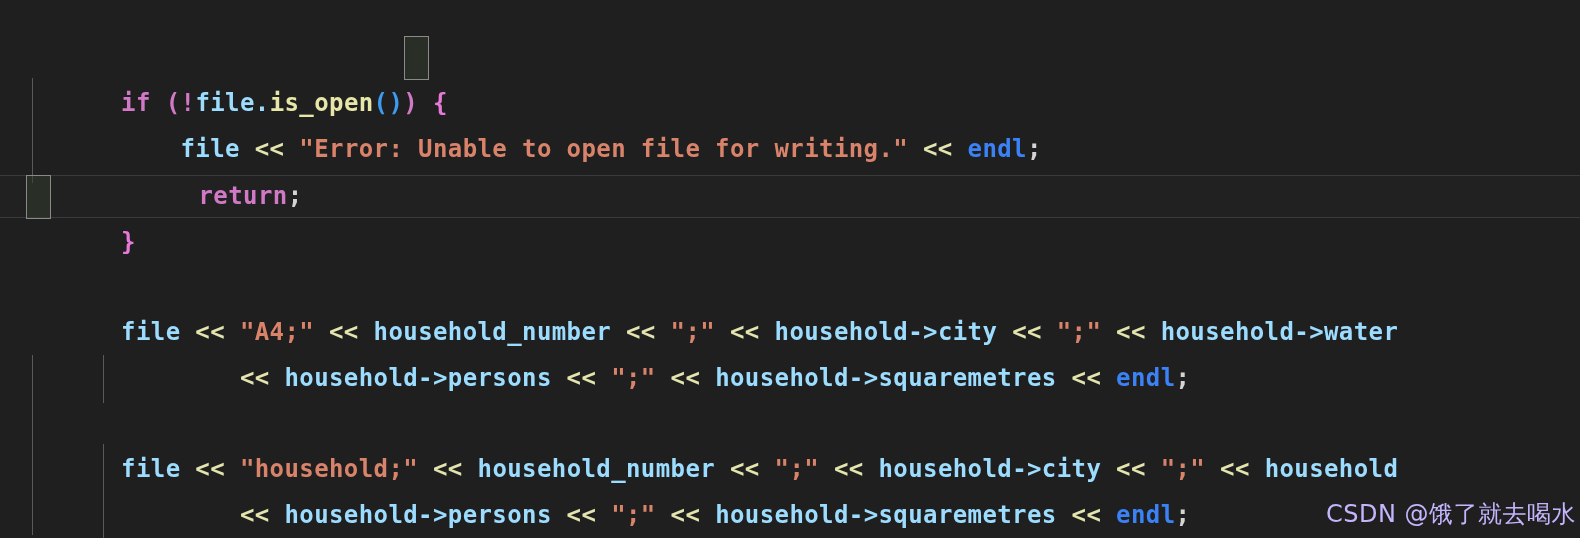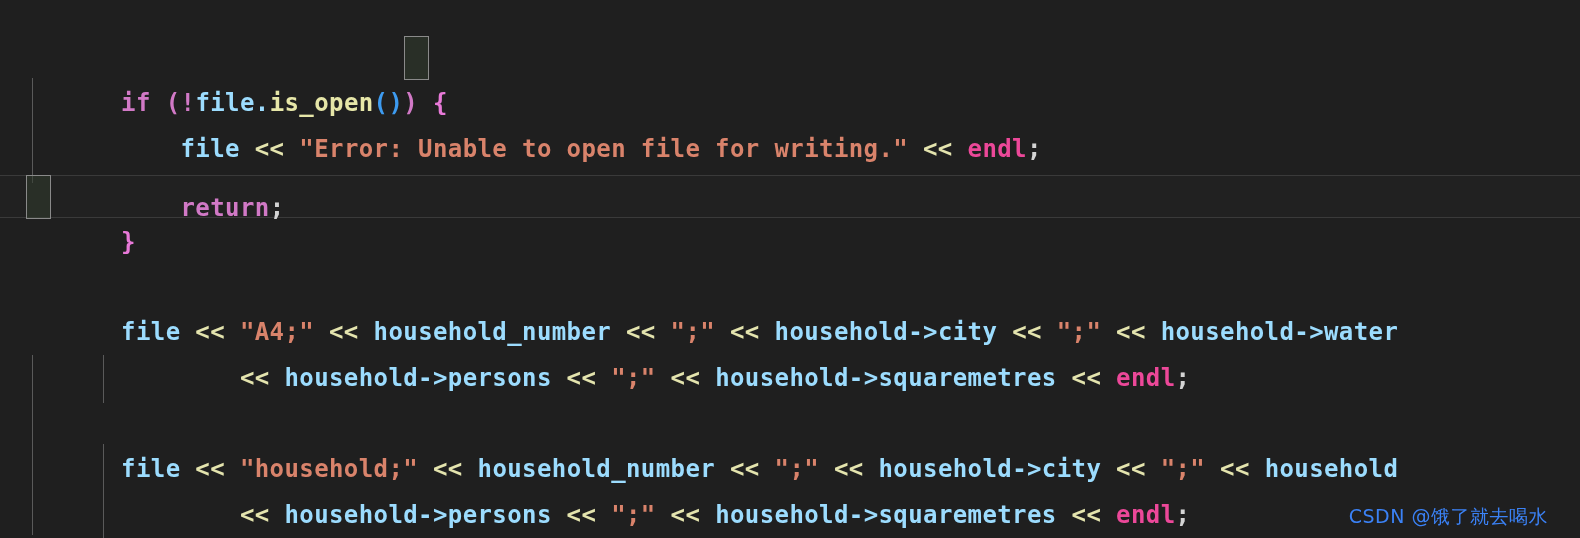--- a/index.html
+++ b/index.html
@@ -59,55 +59,55 @@
     line-height: 46px;
     white-space: pre;
     font-size: 24px;
     letter-spacing: 0.4px;
     font-family: "DejaVu Sans Mono", "Liberation Mono", monospace;
     font-weight: bold;
   }
 
   .ln1 { top: 34px; }
   .ln2 { top: 80px; }
-  .ln3 { top: 139px; }
+  .ln3 { top: 127px; padding-left: 18px; }
   .ln4 { top: 173px; }
   .ln6 { top: 263px; }
   .ln7 { top: 309px; }
   .ln9 { top: 400px; }
   .ln10 { top: 446px; }
 
   
   .kw      { color: #d179c6; }   
   .punct   { color: #d179c6; }   
   .paren   { color: #3d9bf0; }   
   .ident   { color: #9cdcfe; }   
   .fn      { color: #e6e6a8; }   
   .str     { color: #d9836b; }   
   .op      { color: #e4e4ae; }   
-  .endl    { color: #ec4899; }   
+  .endl    { color: #3b82f6; }   
   .plain   { color: #d4d4d4; }
   .brace   { color: #e879d8; }   
 
   
   .bracket-box {
     position: absolute;
     border: 1px solid #8a8a8a;
     background: rgba(50, 60, 45, 0.55);
     box-sizing: border-box;
     pointer-events: none;
   }
 
   
   .watermark {
     position: absolute;
-    right: 32px;
+    right: 4px;
     bottom: 8px;
-    color: #3b82f6;
-    font-size: 19px;
+    color: #c4b5fd;
+    font-size: 24px;
     font-family: "DejaVu Sans", "Liberation Sans", sans-serif;
     letter-spacing: 0.5px;
     white-space: pre;
   }
 </style>
 </head>
 <body>
 
 <div id="editor">
 

